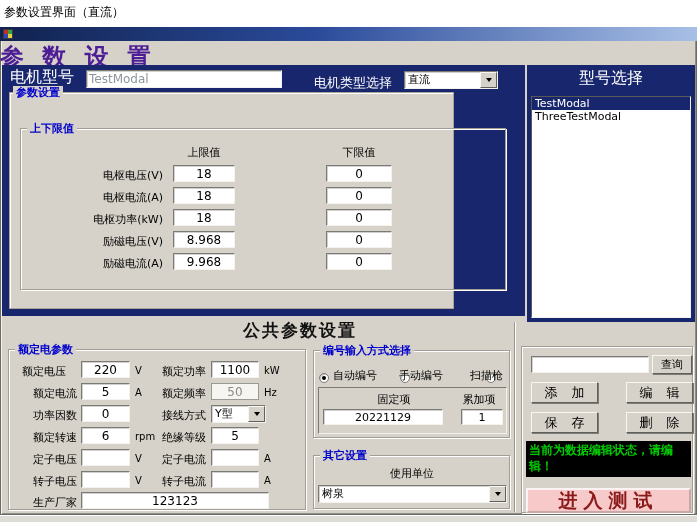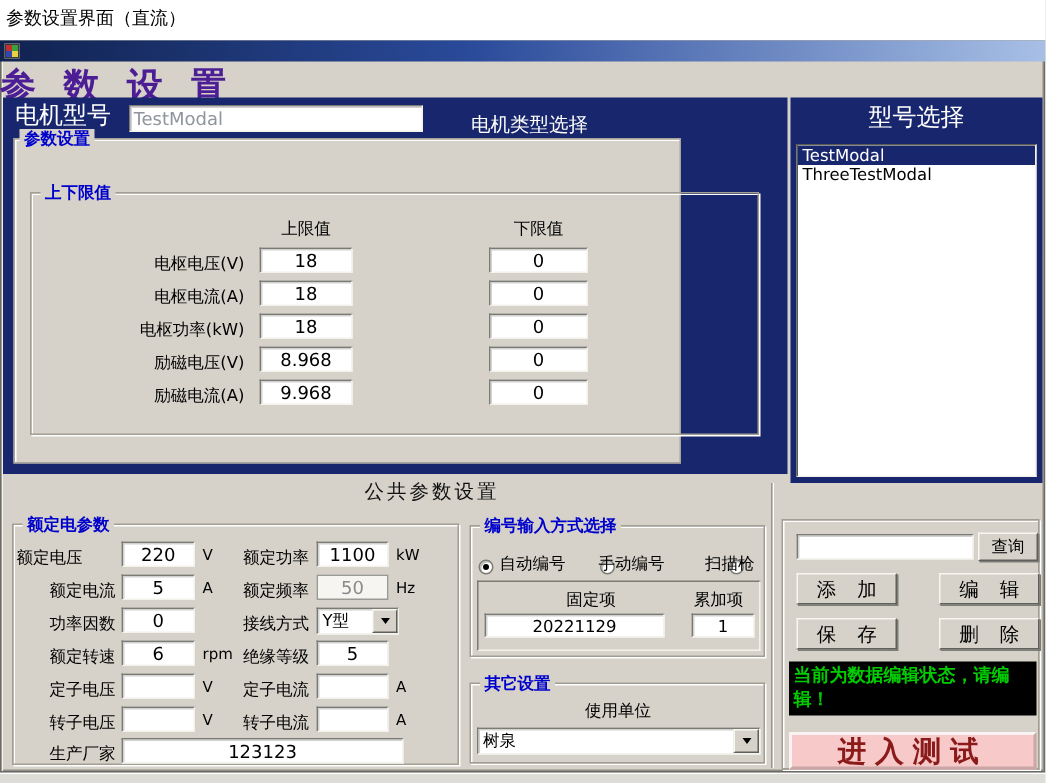--- a/index.html
+++ b/index.html
@@ -49,21 +49,21 @@
   .btn-wide{font-size:13px;word-spacing:10px;}
   .radio{width:10px;height:10px;border-radius:50%;background:#fff;border:1px solid #7b7b73;
          box-shadow:inset 1px 1px 0 rgba(0,0,0,0.25);display:inline-block;position:relative;}
   .radio.checked:after{content:"";position:absolute;left:2px;top:2px;width:4px;height:4px;border-radius:50%;background:#000;}
   .sunken-panel{border:1px solid;border-color:#7b7b73 #f4f2ec #f4f2ec #7b7b73;}
   .status{background:#000;color:#00cc00;font-size:12px;font-weight:bold;line-height:16px;padding:1px 3px;overflow:hidden;}
   .enter-test{background:#f7c9c9;border:2px solid;border-color:#fbf3f3 #c9a7a7 #c9a7a7 #fbf3f3;
               color:#8b1a1a;font-size:19px;font-weight:bold;letter-spacing:6px;
               display:flex;align-items:center;justify-content:center;}
   .vline{border-left:1px solid #9a968c;border-right:1px solid #ffffff;width:2px;}
-  .section-title{font-size:13px;font-weight:normal;color:#111;letter-spacing:2px;}
+  .section-title{font-size:17px;font-weight:bold;color:#111;letter-spacing:2px;}
   .below-strip{left:0;top:516px;width:697px;height:6px;background:#dedcd6;}
 </style>
 </head>
 <body>
 
 <div class="screen">
 
   <div class="abs caption">参数设置界面（直流）</div>
 
   <div class="abs window"></div>
@@ -76,20 +76,26 @@
   </div>
 
   <div class="abs big-title">参 数 设 置</div>
 
   <div class="abs navy panel-left"></div>
   <div class="abs navy panel-right"></div>
 
   <div class="abs hdr-big" style="left:10px;top:67px;">电机型号</div>
   <input class="abs input" style="left: 86px; top: 70px; width: 196px; height: 18px; color: rgb(142, 149, 156);" value="TestModal">
   <div class="abs hdr-small" style="left:314px;top:74px;">电机类型选择</div>
+  <div class="abs dropdown" style="left:404px;top:71px;width:94px;height:18px;">
+    <span class="dd-value">直流</span>
+    <span class="dd-btn">
+        <span class="dd-arrow"></span>
+      </span>
+  </div>
 
   <div class="abs hdr-big" style="left:527px;top:68px;width:168px;text-align:center;">型号选择</div>
   <div class="abs listbox">
     <div class="list-item selected">TestModal</div>
     <div class="list-item">ThreeTestModal</div>
   </div>
 
   <div class="abs inner-gray">
     <span class="gb-label" style="left:3px;">参数设置</span>
   </div>
@@ -119,21 +125,21 @@
     <input class="abs input ctr" style="left: 152px; top: 124px; width: 62px; height: 17px;" value="9.968">
     <input class="abs input ctr" style="left: 305px; top: 124px; width: 66px; height: 17px;" value="0">
   </div>
 
   <div class="abs section-title" style="left:243px;top:319px;">公共参数设置</div>
   <div class="abs vline" style="left:514px;top:322px;height:190px;"></div>
 
   <div class="abs gb" style="left:8px;top:349px;width:298px;height:161px;">
     <span class="gb-label">额定电参数</span>
 
-    <div class="abs lbl" style="left:2px;top:14px;width:66px;text-align:left;">额定电压</div>
+    <div class="abs lbl" style="left:2px;top:14px;width:66px;text-align:center;">额定电压</div>
     <input class="abs input ctr" style="left: 72px; top: 11px; width: 49px; height: 17px;" value="220">
     <div class="abs unit" style="left:126px;top:15px;">V</div>
     <div class="abs lbl" style="left:132px;top:14px;width:65px;text-align:right;">额定功率</div>
     <input class="abs input ctr" style="left: 202px; top: 11px; width: 48px; height: 17px;" value="1100">
     <div class="abs unit" style="left:255px;top:15px;">kW</div>
 
     <div class="abs lbl" style="left:2px;top:36px;width:66px;text-align:right;">额定电流</div>
     <input class="abs input ctr" style="left: 72px; top: 33px; width: 49px; height: 17px;" value="5">
     <div class="abs unit" style="left:126px;top:37px;">A</div>
     <div class="abs lbl" style="left:132px;top:36px;width:65px;text-align:right;">额定频率</div>

